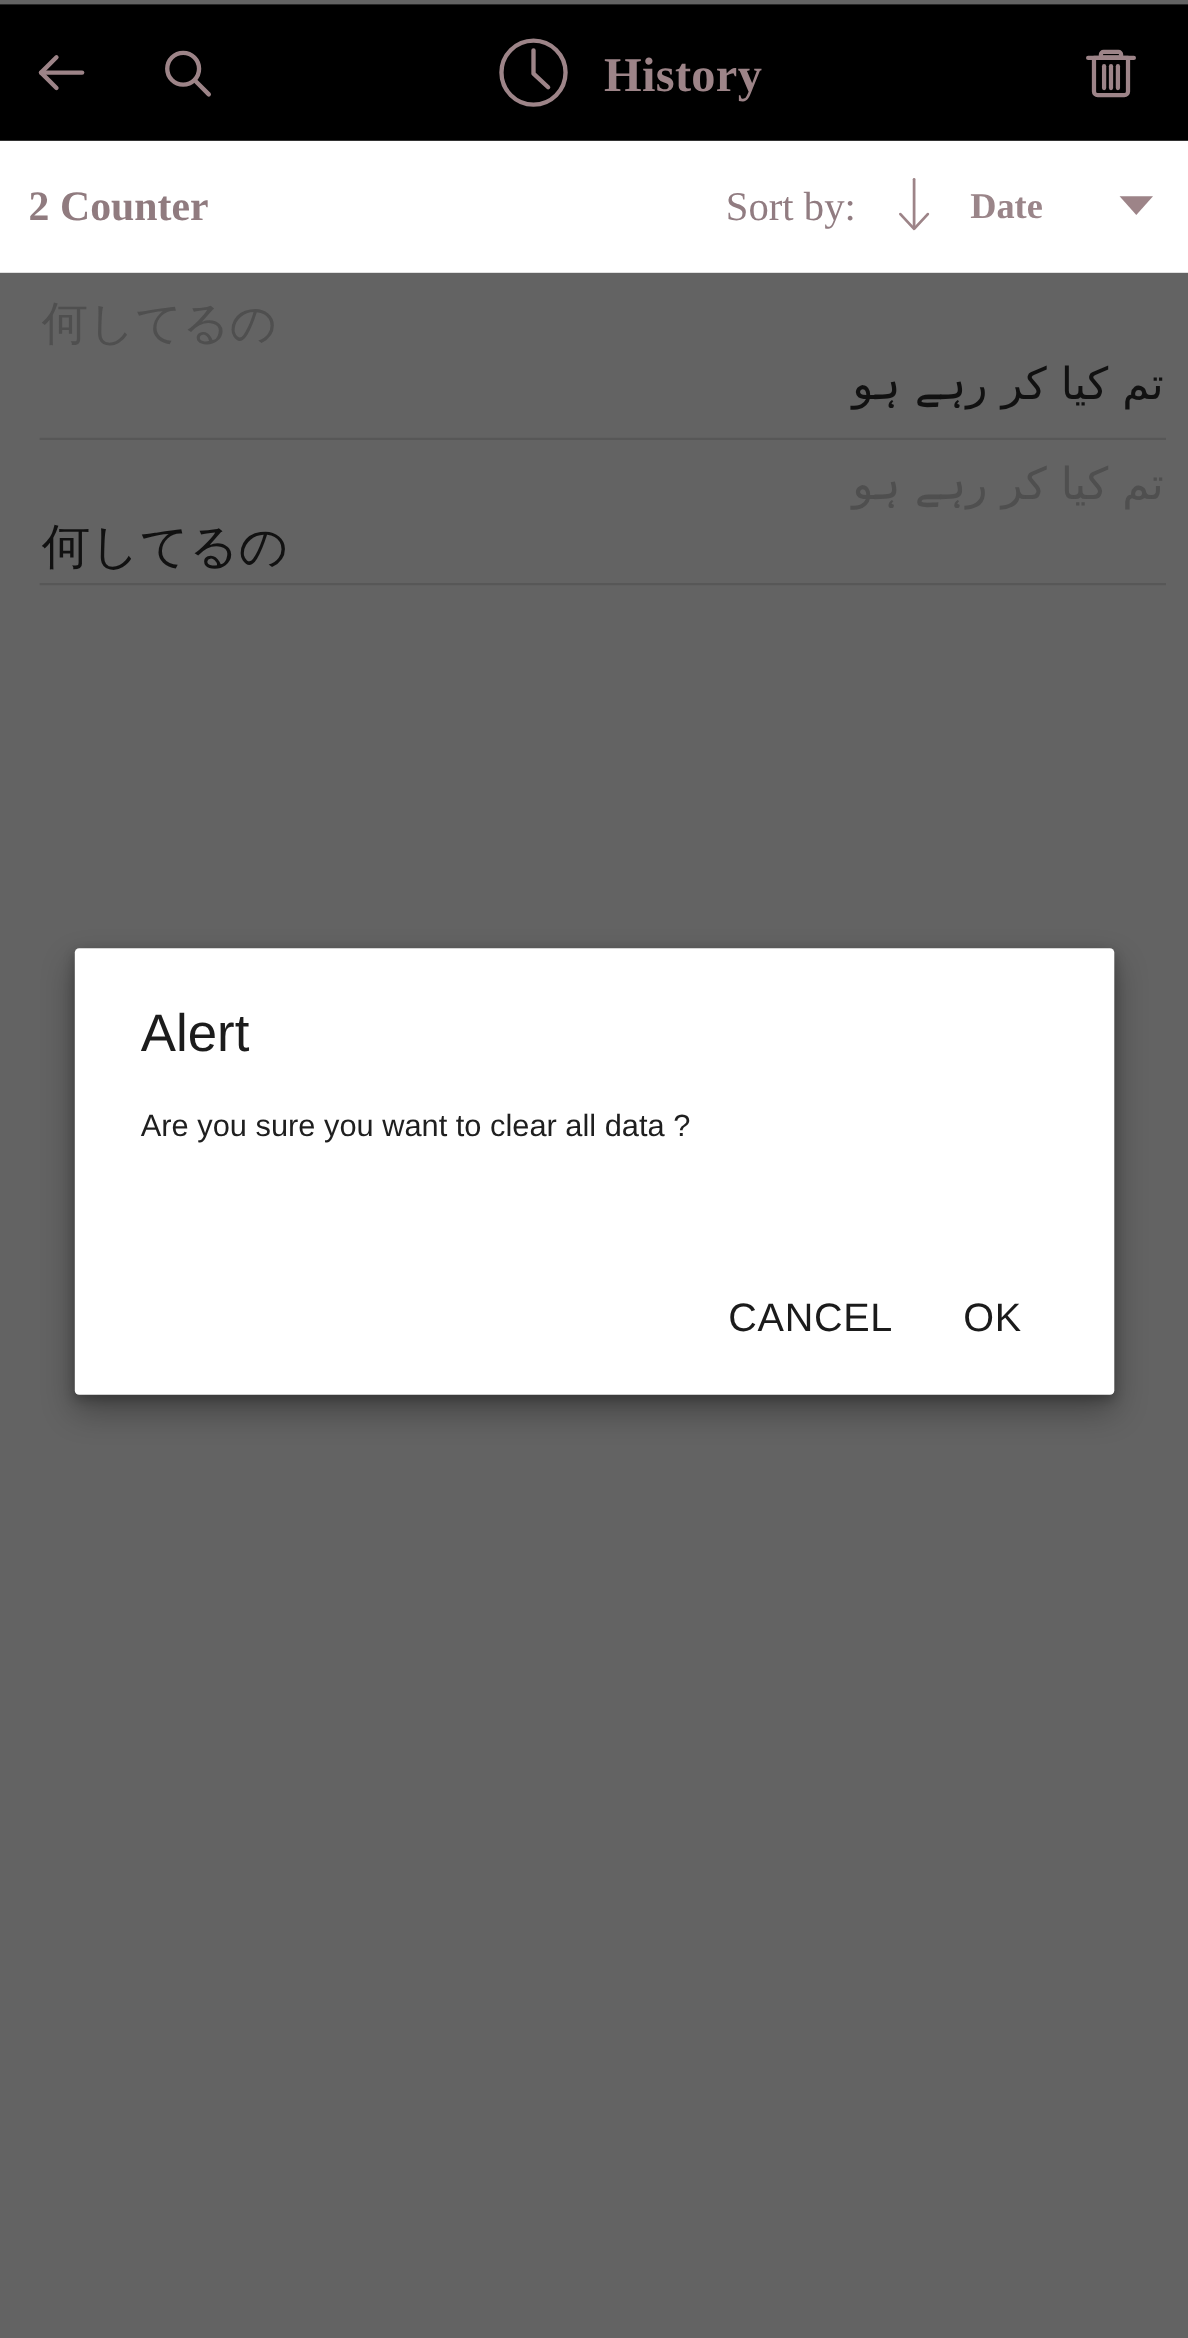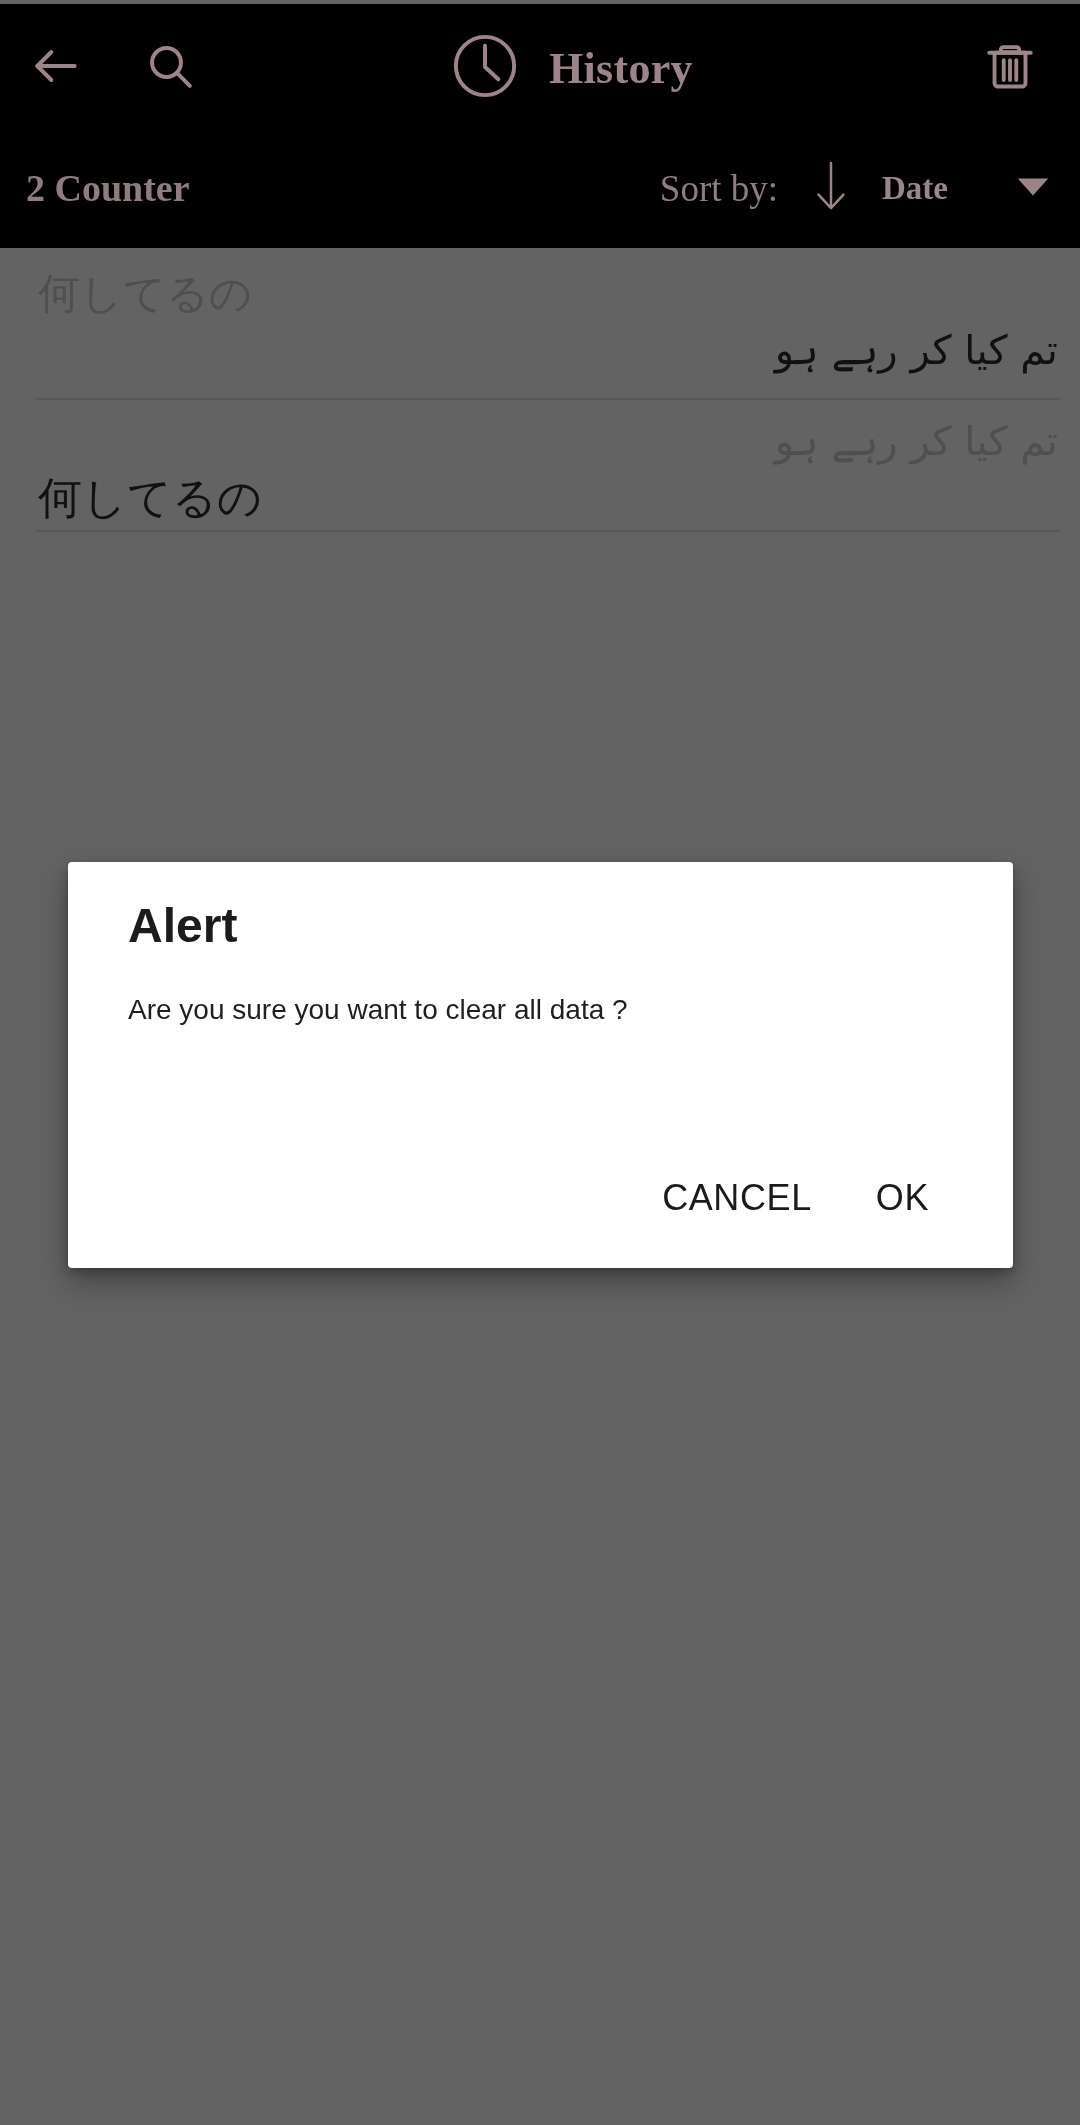--- a/index.html
+++ b/index.html
@@ -62,21 +62,21 @@
   .icon-trash {
     margin-right: 22px;
   }
 
   
   .sortbar {
     position: absolute;
     left: 0; top: 128px;
     width: 1080px;
     height: 120px;
-    background: #000000;
+    background: #ffffff;
     display: flex;
     align-items: center;
   }
   .counter-label {
     font-family: "Liberation Serif", serif;
     font-weight: bold;
     font-size: 38px;
     color: #907b7f;
     margin-left: 26px;
   }
@@ -173,22 +173,22 @@
     border-radius: 4px;
     box-shadow: 0 14px 30px rgba(0,0,0,0.32),
                 0 4px 10px rgba(0,0,0,0.22);
     box-sizing: border-box;
     display: flex;
     flex-direction: column;
   }
   .dialog-title {
     font-size: 48px;
     color: #1c1c1c;
-    margin: 40px 0 0 60px;
-    font-weight: bold;
+    margin: 54px 0 0 60px;
+    font-weight: normal;
     line-height: 1;
   }
   .dialog-message {
     font-size: 28px;
     color: #1f1f1f;
     margin: 42px 60px 0 60px;
     line-height: 1.25;
   }
   .dialog-actions {
     margin-top: auto;

